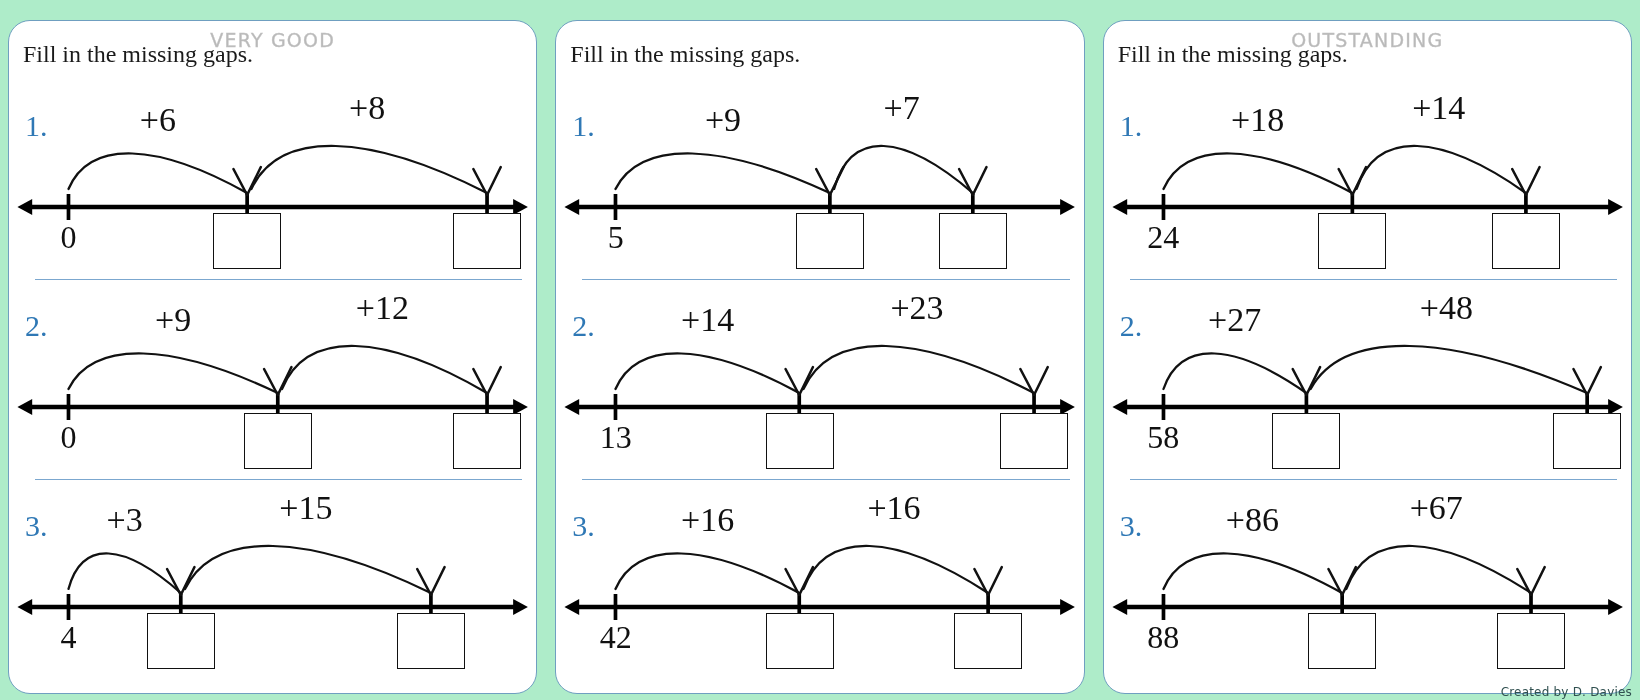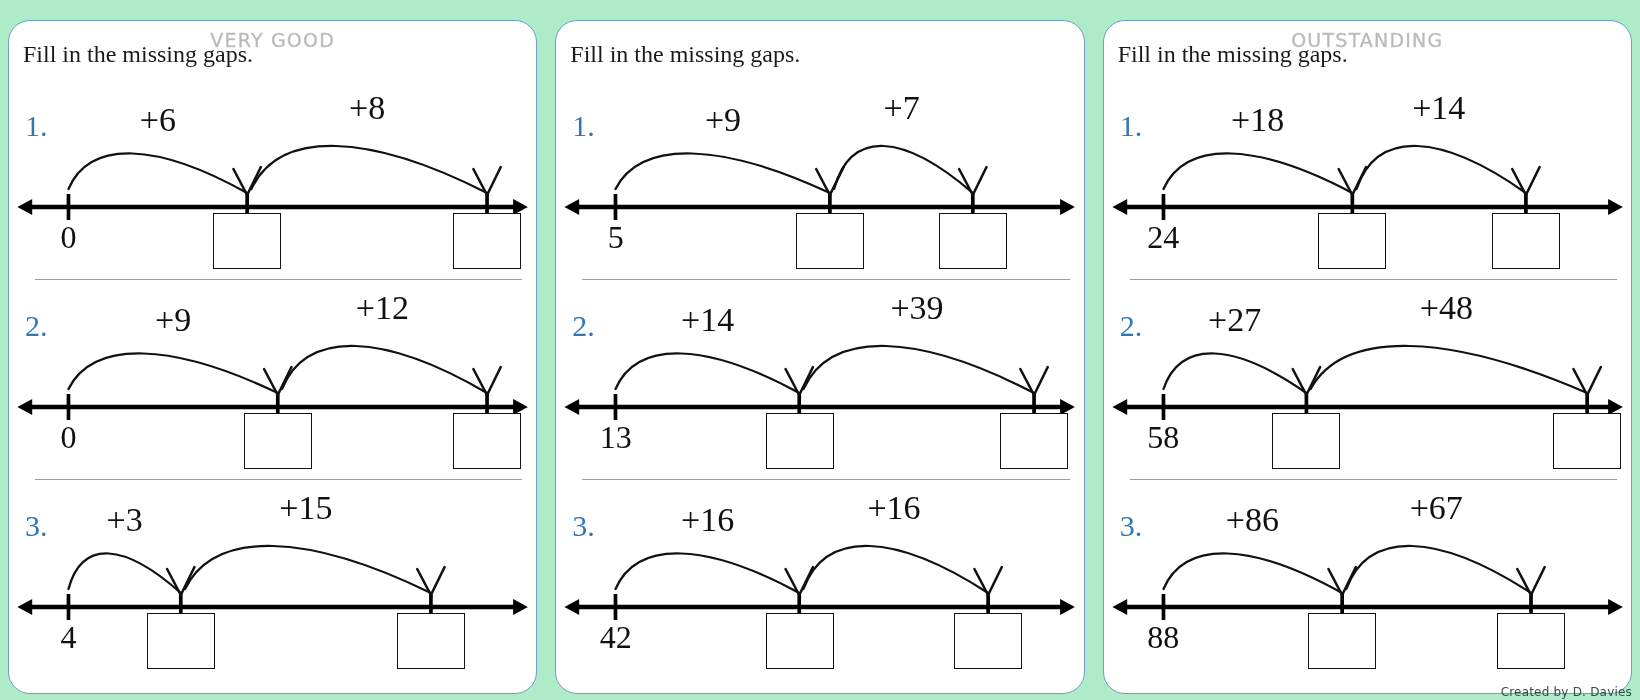--- a/index.html
+++ b/index.html
@@ -242,21 +242,21 @@
                 <line x1="453.28000000000003" y1="115" x2="453.28000000000003" y2="141" stroke="#000" stroke-width="3.5"></line>
                 <path d="M 56.400000000000006 110 C 77.3088 60, 143.52 64, 230.64000000000001 114" fill="none" stroke="#111" stroke-width="2.2" stroke-linecap="round"></path>
                 <path d="M 217.64000000000001 90 L 230.64000000000001 116" fill="none" stroke="#111" stroke-width="2.4" stroke-linecap="round"></path>
                 <path d="M 243.64000000000001 88 L 230.64000000000001 116" fill="none" stroke="#111" stroke-width="2.4" stroke-linecap="round"></path>
                 <path d="M 234.64000000000001 110 C 260.8768 50, 343.96000000000004 54, 453.28000000000003 114" fill="none" stroke="#111" stroke-width="2.2" stroke-linecap="round"></path>
                 <path d="M 440.28000000000003 90 L 453.28000000000003 116" fill="none" stroke="#111" stroke-width="2.4" stroke-linecap="round"></path>
                 <path d="M 466.28000000000003 88 L 453.28000000000003 116" fill="none" stroke="#111" stroke-width="2.4" stroke-linecap="round"></path>
               </svg>
             </div>
             <div class="jump-label" style="left: 28.704%; top: 11%;">+14</div>
-            <div class="jump-label" style="left: 68.392%; top: 5%;">+39</div>
+            <div class="jump-label" style="left: 68.392%; top: 5%;">+23</div>
             <div class="tick-num" style="left: 11.28%; top: 70%;">13</div>
             <div class="answer-box" style="left: 46.128%; top: 67%; width: 68px; height: 56px;"></div>
             <div class="answer-box" style="left: 90.656%; top: 67%; width: 68px; height: 56px;"></div>
           </div>
           <div class="row">
             <div class="divider"></div>
             <div class="qnum">3.</div>
             <div class="nl">
               <svg viewBox="0 0 500 200" preserveAspectRatio="none">
                 <line x1="18" y1="128" x2="482" y2="128" stroke="#000" stroke-width="4.5"></line>

